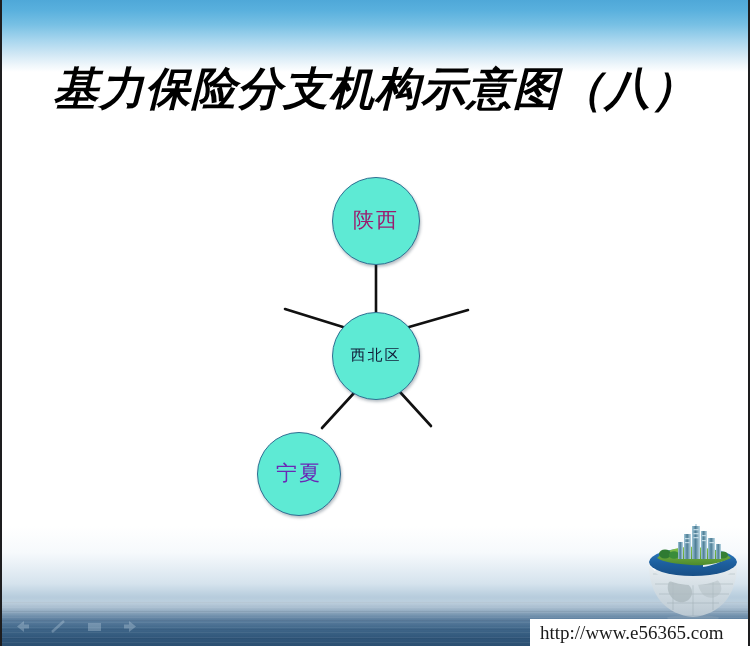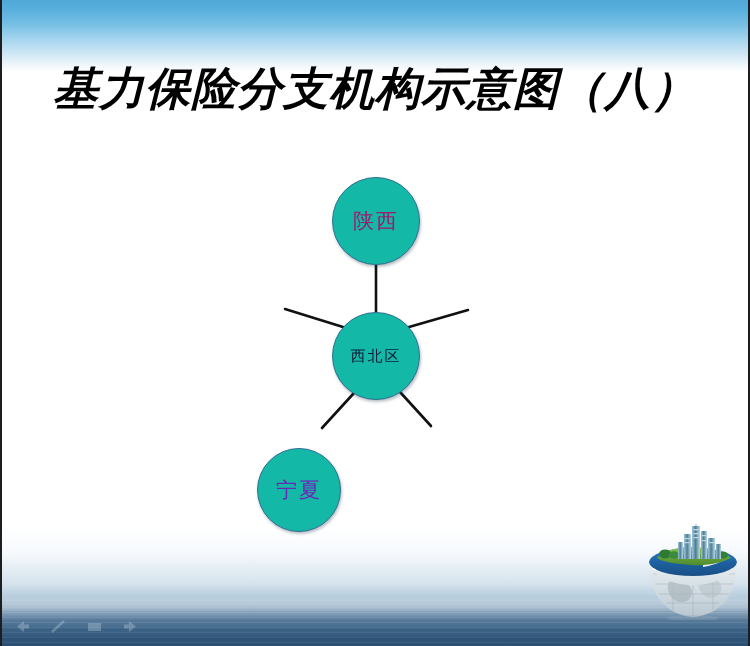--- a/index.html
+++ b/index.html
@@ -120,26 +120,26 @@
   }
   .edges {
     position:absolute; left:0; top:0;
     width:750px; height:646px;
     z-index:10;
   }
 
   .node {
     position:absolute;
     border-radius:50%;
-    background:#14b8a6;
+    background:#5eead4;
     border:1px solid #2f6f92;
     box-shadow:1px 2px 3px rgba(40,60,80,.33);
     display:flex; align-items:center; justify-content:center;
     z-index:11;
-    font-family:Liberation Serif, serif;
+    font-family:Liberation Mono, monospace;
     font-size:21px;
     line-height:1;
     letter-spacing:2px;
     white-space:nowrap;
     user-select:none;
   }
   .node.dark  { color:#14213d; }
   .node.plum  { color:#9b1b6e; }
   .node.violet{ color:#6b27b5; }
   .node.center{ color:#101b36; font-size:15px; }
@@ -201,21 +201,21 @@
     <div class="node plum" style="left:332px; top:177px; width:88px; height:88px;">
       <span>陕西</span>
     </div>
 
 
 
     <div class="node center" style="left:332px; top:312px; width:88px; height:88px; z-index:13;">
       <span>西北区</span>
     </div>
 
-    <div class="node violet" style="left:257px; top:448px; width:84px; height:84px;">
+    <div class="node violet" style="left:257px; top:432px; width:84px; height:84px;">
       <span>宁夏</span>
     </div>
 
   </div>
 
   <div class="ghost-toolbar">
     <span class="gi">
       <svg viewBox="0 0 17 15">
           <path d="M10 2 L3 7.5 L10 13 L10 9.5 L15 9.5 L15 5.5 L10 5.5 Z" fill="#cfe0ec"></path>
         </svg>
@@ -308,14 +308,17 @@
         <rect x="61" y="16" width="3.8" height="1.2"></rect>
         <rect x="68.4" y="18" width="4.4" height="1.2"></rect>
       </g>
 
       <path d="M55 2 L55 -3" stroke="#9fc6d8" stroke-width="1.2"></path>
 
       <ellipse cx="52" cy="94" rx="26" ry="3" fill="#94a9bb" opacity=".35"></ellipse>
     </svg>
   </div>
 
+  <div class="url-band">
+    <span>http://www.e56365.com</span>
+  </div>
 
 </div>
 
 </body></html>

